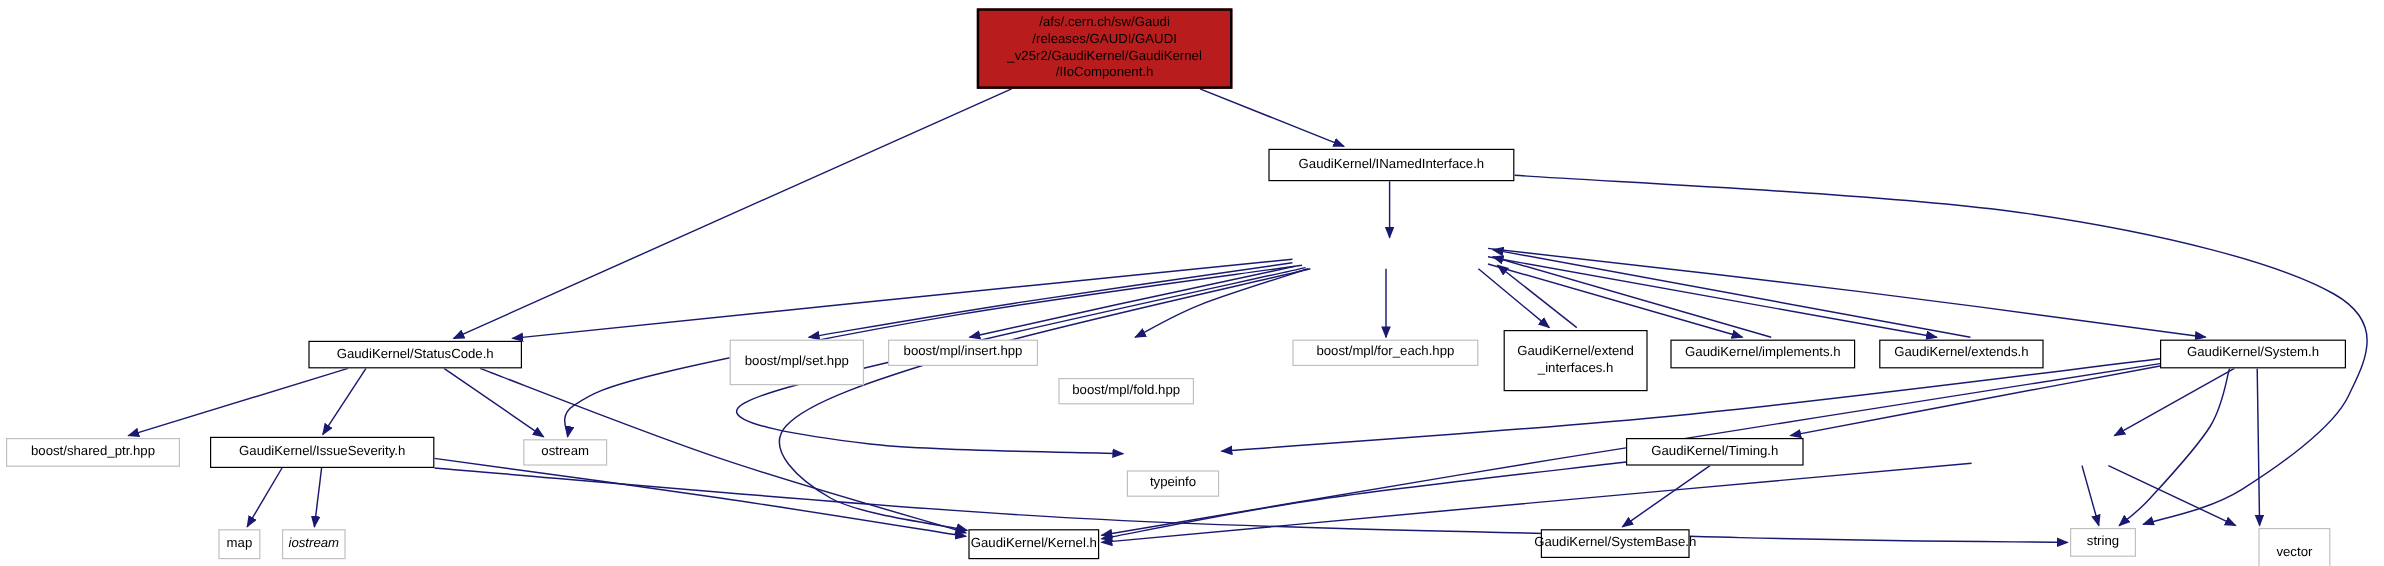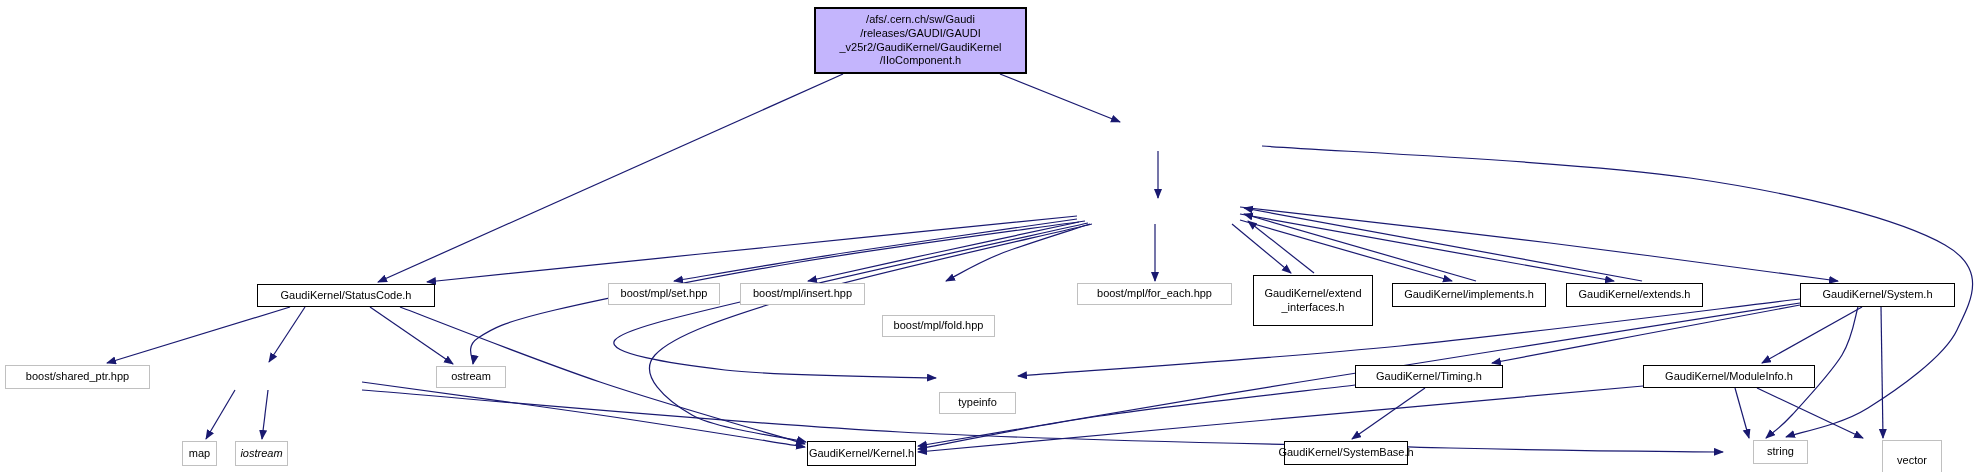--- a/index.html
+++ b/index.html
@@ -17,21 +17,21 @@
     display:flex;align-items:center;justify-content:center;
     text-align:center;
     font-size:11px;line-height:1.25;color:#000;
     background:#ffffff;
     white-space:pre-line;
     z-index:2;
     padding:0 2px;
   }
   .node.internal{border:1px solid #000000;}
   .node.external{border:1px solid #c0c0c0;}
-  .node.root{border:2px solid #000000;background:#c4b5fd;}
+  .node.root{border:2px solid #000000;background:#b91c1c;}
 </style>
 </head>
 <body>
 
 <div id="graph">
   <svg id="edges" width="1987" height="472" viewBox="0 0 1987 472">
     <defs>
       <marker id="arrow" markerUnits="userSpaceOnUse" markerWidth="12" markerHeight="10" refX="9" refY="4" orient="auto">
         <path d="M0,0 L10,4 L0,8 z" fill="#191970"></path>
       </marker>
@@ -72,34 +72,35 @@
       <path d="M1355,385 C1312.5,390.1666666666667 1172.8333333333333,405.3333333333333 1100,416 C1027.1666666666667,426.6666666666667 948.3333333333334,443.5 918,449" fill="none" stroke="#191970" stroke-width="1.2" marker-end="url(#arrow)"></path>
       <path d="M1425,388 L1352,439" fill="none" stroke="#191970" stroke-width="1.2" marker-end="url(#arrow)"></path>
       <path d="M1643,386 C1569.1666666666667,392.6666666666667 1320.8333333333333,415 1200,426 C1079.1666666666667,437 965,447.6666666666667 918,452" fill="none" stroke="#191970" stroke-width="1.2" marker-end="url(#arrow)"></path>
       <path d="M1735,388 L1749,438" fill="none" stroke="#191970" stroke-width="1.2" marker-end="url(#arrow)"></path>
       <path d="M1757,388 L1863,438" fill="none" stroke="#191970" stroke-width="1.2" marker-end="url(#arrow)"></path>
     </svg>
 <div class="node root" style="left: 814px; top: 7px; width: 213px; height: 67px;">/afs/.cern.ch/sw/Gaudi
 /releases/GAUDI/GAUDI
 _v25r2/GaudiKernel/GaudiKernel
 /IIoComponent.h</div>
+    <div class="node internal" style="left: 1057px; top: 124px; width: 205px; height: 27px;">GaudiKernel/INamedInterface.h</div>
     <div class="node internal" style="left: 257px; top: 284px; width: 178px; height: 23px;">GaudiKernel/StatusCode.h</div>
-    <div class="node external" style="left: 608px; top: 283px; width: 112px; height: 22px;">boost/mpl/set.hpp</div>
+    <div class="node external" style="left: 608px; top: 283px; width: 112px; height: 38px;">boost/mpl/set.hpp</div>
     <div class="node external" style="left: 740px; top: 283px; width: 125px; height: 22px;">boost/mpl/insert.hpp</div>
     <div class="node external" style="left: 882px; top: 283px; width: 113px; height: 22px; margin-top: 32px;">boost/mpl/fold.hpp</div>
     <div class="node external" style="left: 1077px; top: 283px; width: 155px; height: 22px;">boost/mpl/for_each.hpp</div>
     <div class="node internal" style="left: 1253px; top: 275px; width: 120px; height: 51px; text-align: center;">GaudiKernel/extend
 _interfaces.h</div>
     <div class="node internal" style="left: 1392px; top: 283px; width: 154px; height: 24px;">GaudiKernel/implements.h</div>
     <div class="node internal" style="left: 1566px; top: 283px; width: 137px; height: 24px;">GaudiKernel/extends.h</div>
     <div class="node internal" style="left: 1800px; top: 283px; width: 155px; height: 24px;">GaudiKernel/System.h</div>
     <div class="node external" style="left: 5px; top: 365px; width: 145px; height: 24px;">boost/shared_ptr.hpp</div>
+    <div class="node internal" style="left: 175px; top: 364px; width: 187px; height: 26px;">GaudiKernel/IssueSeverity.h</div>
     <div class="node external" style="left: 436px; top: 366px; width: 70px; height: 22px;">ostream</div>
     <div class="node external" style="left: 939px; top: 367px; width: 77px; height: 22px; margin-top: 25px;">typeinfo</div>
     <div class="node internal" style="left: 1355px; top: 365px; width: 148px; height: 23px;">GaudiKernel/Timing.h</div>
-    <div class="node internal" style="left: 1643px; top: 365px; width: 172px; height: 23px;">GaudiKernel/ModuleInfo.h</div>
     <div class="node external" style="left: 182px; top: 441px; width: 35px; height: 25px;">map</div>
     <div class="node external" style="left: 235px; top: 441px; width: 53px; height: 25px; font-style: italic;">iostream</div>
     <div class="node internal" style="left: 807px; top: 441px; width: 109px; height: 25px;">GaudiKernel/Kernel.h</div>
     <div class="node internal" style="left: 1284px; top: 441px; width: 124px; height: 24px;">GaudiKernel/SystemBase.h</div>
-    <div class="node external" style="left: 1725px; top: 440px; width: 55px; height: 24px; margin-left: 28px;">string</div>
+    <div class="node external" style="left: 1725px; top: 440px; width: 55px; height: 24px;">string</div>
     <div class="node external" style="left: 1882px; top: 440px; width: 60px; height: 41px; text-align: center;">vector</div>
   </div>
 
 </body></html>

